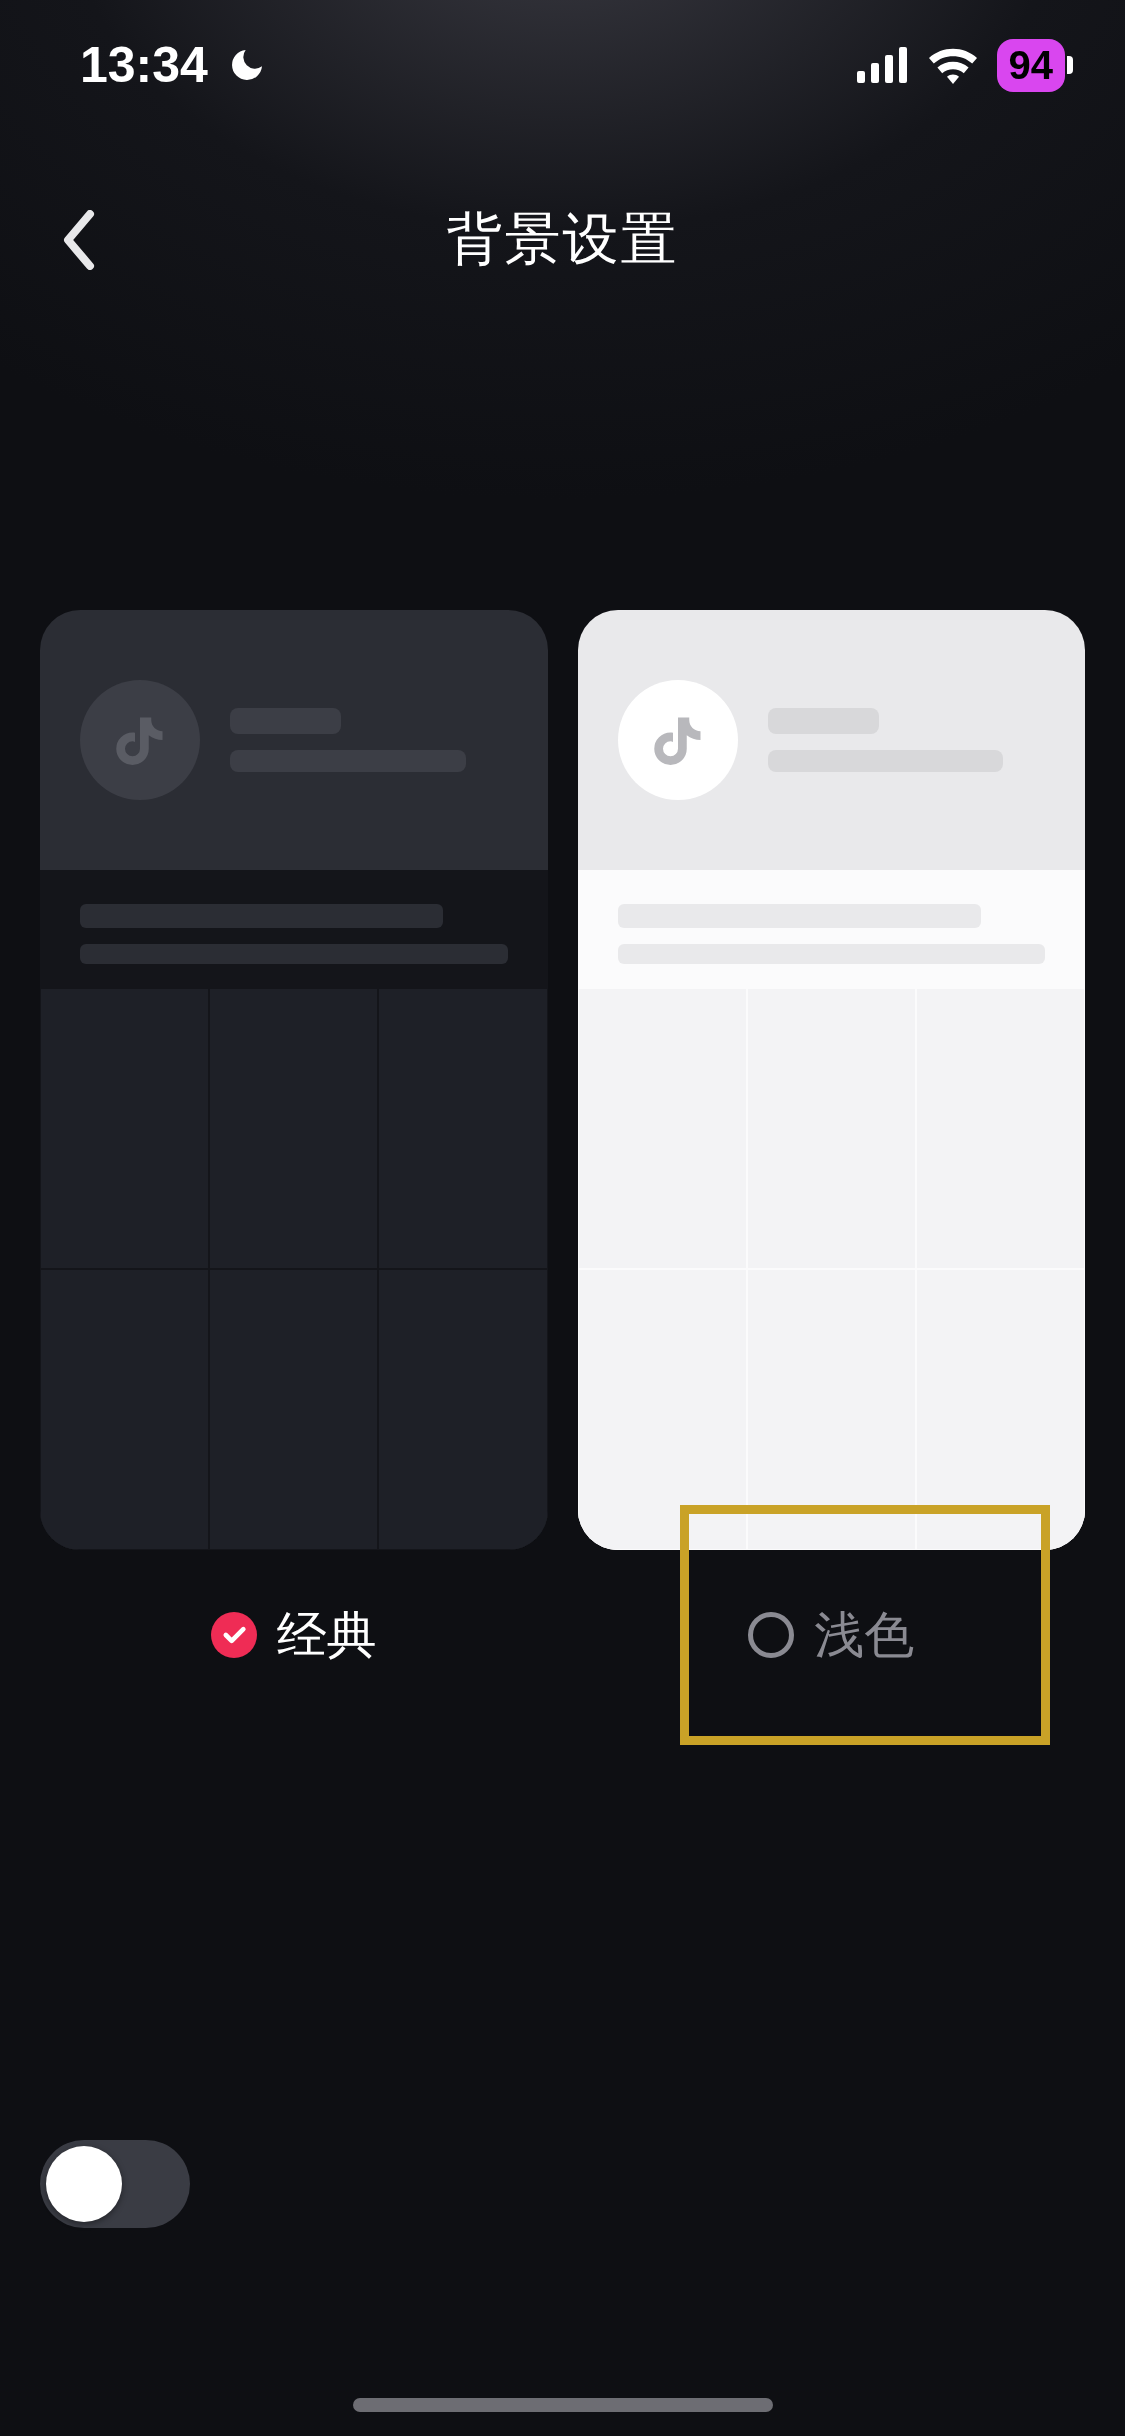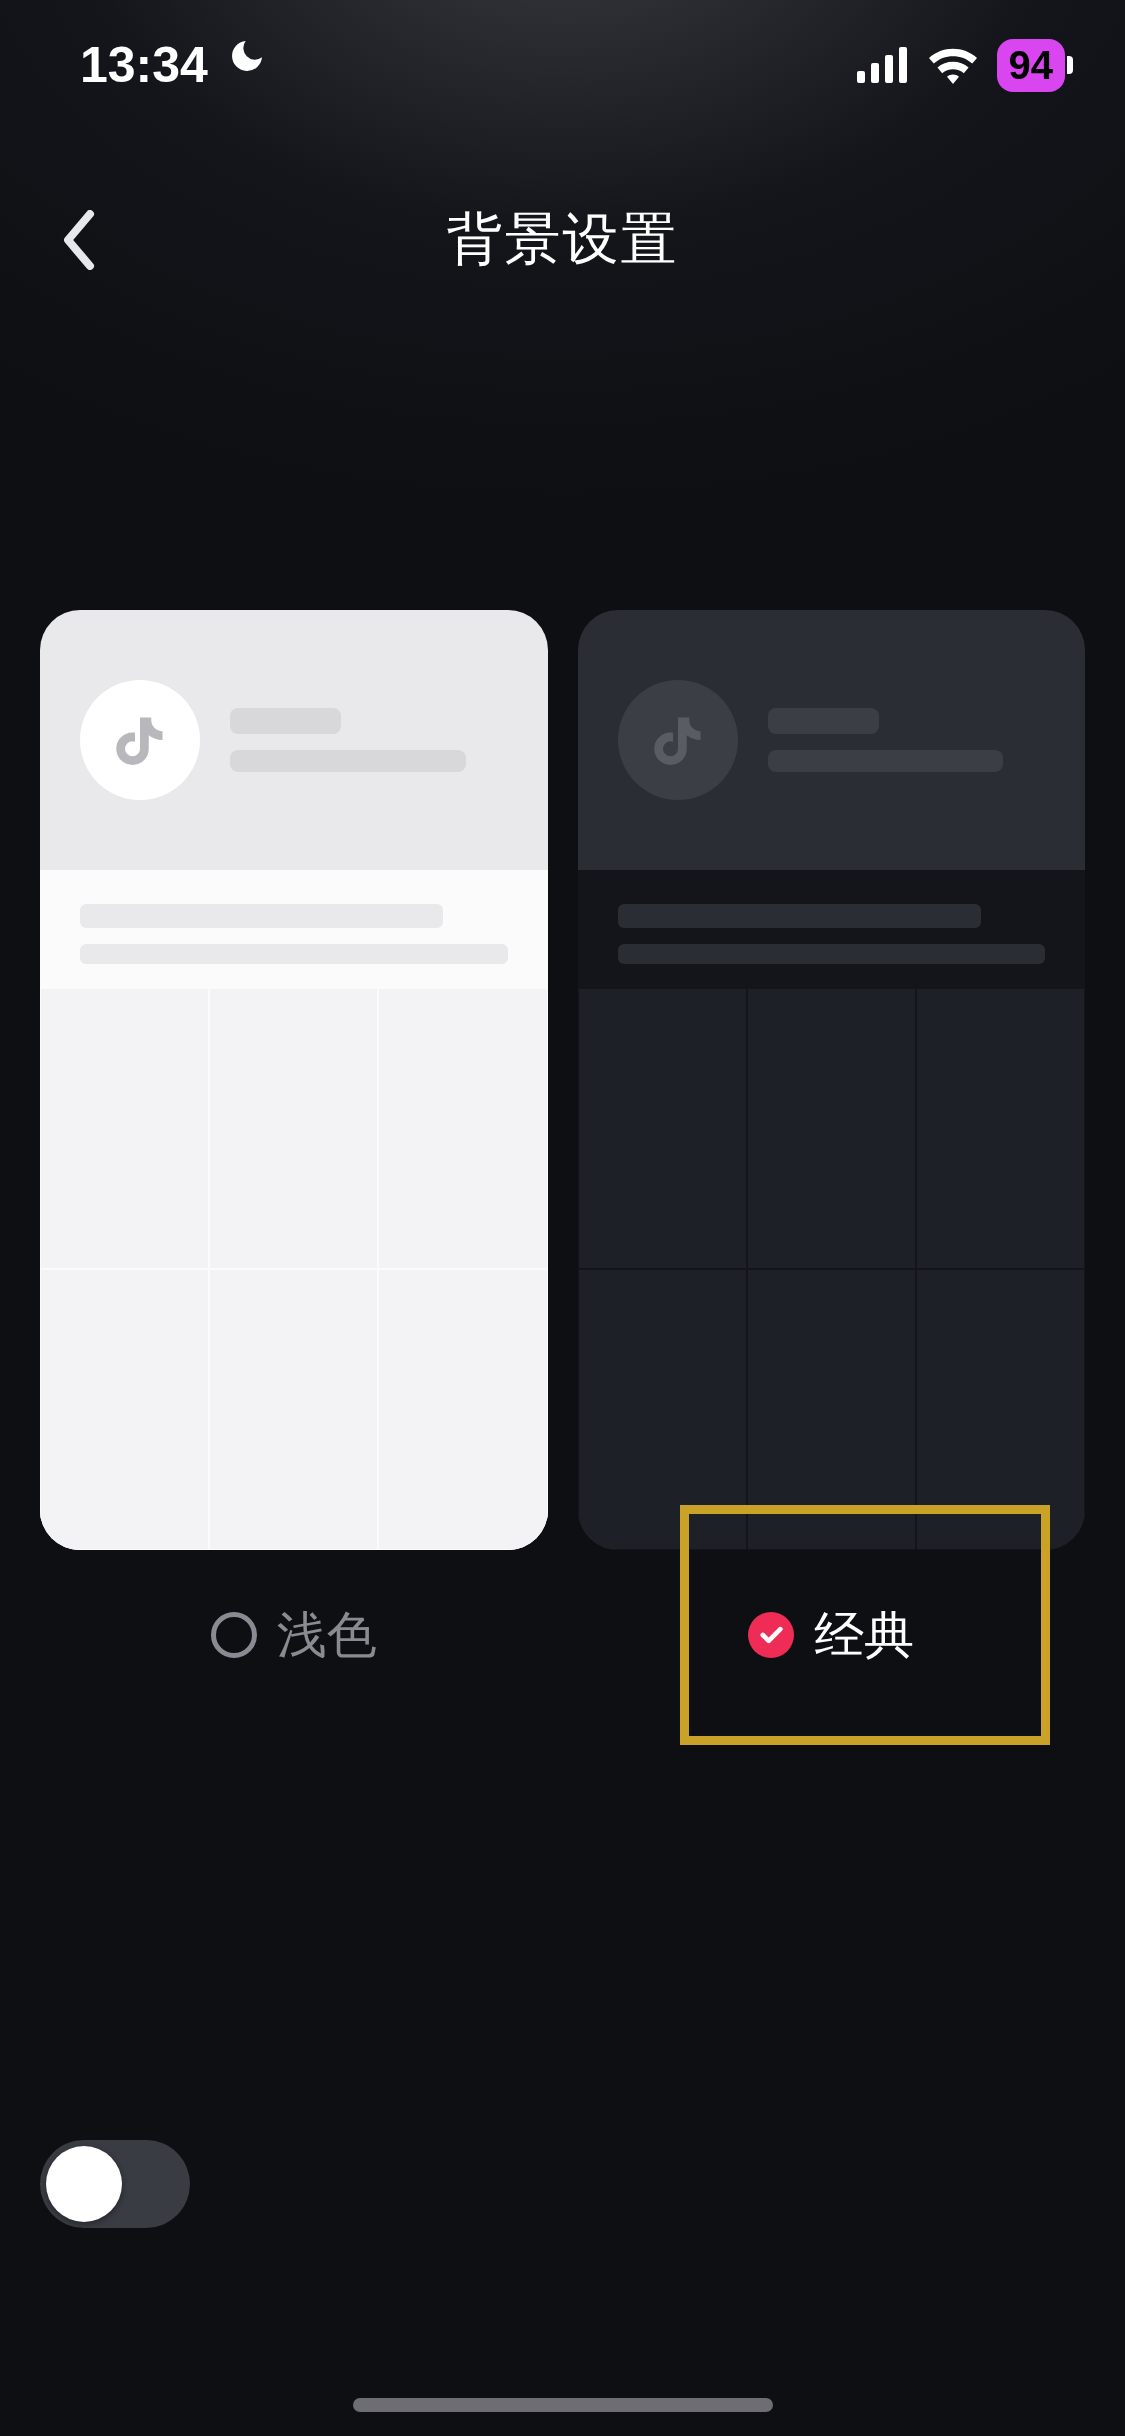--- a/index.html
+++ b/index.html
@@ -11,21 +11,21 @@
       position: relative;
     }
 
     
     .status-bar {
       position: absolute; top: 0; left: 0; right: 0; height: 130px;
       display: flex; align-items: center; justify-content: space-between;
       padding: 0 60px 0 80px;
       font-size: 50px; font-weight: 600;
     }
-    .status-left { display: flex; gap: 19px; }
+    .status-left { display: flex; align-items: center; gap: 19px; }
     .status-right { display: flex; align-items: center; gap: 18px; }
     .moon-icon svg, .signal-icon svg, .wifi-icon svg { display: block; }
     .battery {
       display: flex; align-items: center;
       background: #d946ef; color: #000;
       border-radius: 16px; padding: 4px 12px;
       font-size: 40px; font-weight: 700;
       position: relative;
     }
     .battery::after {
@@ -172,54 +172,20 @@
     <svg width="40" height="60" viewBox="0 0 20 30">
       <path d="M15 2 L4 15 L15 28" stroke="#e8e8ea" stroke-width="4" fill="none" stroke-linecap="round" stroke-linejoin="round"></path>
     </svg>
   </div>
   <div class="nav-title">背景设置</div>
 </div>
 
 <div class="themes">
 
   <div class="theme-option">
-    <div class="preview preview-light">
-      <div class="pv-header">
-        <div class="pv-avatar">
-          <svg viewBox="0 0 48 48" fill="#b8b8bc">
-              <path d="M33 8c0 5 4 9 9 9v7c-4 0-8-1.4-11-3.8V31a13 13 0 1 1-13-13c.7 0 1.3.1 2 .2v7.3c-.6-.3-1.3-.5-2-.5a6 6 0 1 0 6 6V6h9v2z"></path>
-            </svg>
-        </div>
-        <div class="pv-lines">
-          <div class="pv-line1"></div>
-            <div class="pv-line2"></div>
-        </div>
-      </div>
-      <div class="pv-body">
-        <div class="pv-text-block">
-            <div class="pv-t1"></div>
-            <div class="pv-t2"></div>
-          </div>
-        <div class="pv-grid">
-          <div class="cell"></div>
-            <div class="cell"></div>
-            <div class="cell"></div>
-          <div class="cell"></div>
-            <div class="cell"></div>
-            <div class="cell"></div>
-        </div>
-      </div>
-    </div>
-    <div class="option-label-row">
-      <span class="radio"></span>
-      <span class="option-text muted">浅色</span>
-    </div>
-  </div>
-
-  <div class="theme-option">
     <div class="preview preview-dark">
       <div class="pv-header">
         <div class="pv-avatar">
           <svg viewBox="0 0 48 48" fill="#5a5c64">
               <path d="M33 8c0 5 4 9 9 9v7c-4 0-8-1.4-11-3.8V31a13 13 0 1 1-13-13c.7 0 1.3.1 2 .2v7.3c-.6-.3-1.3-.5-2-.5a6 6 0 1 0 6 6V6h9v2z"></path>
             </svg>
         </div>
         <div class="pv-lines">
           <div class="pv-line1"></div>
             <div class="pv-line2"></div>
@@ -243,20 +209,54 @@
     <div class="option-label-row">
       <span class="radio checked">
         <svg width="28" height="28" viewBox="0 0 24 24">
           <path d="M5 12l5 5L20 7" stroke="#fff" stroke-width="4" fill="none" stroke-linecap="round" stroke-linejoin="round"></path>
         </svg>
       </span>
       <span class="option-text">经典</span>
     </div>
   </div>
 
+  <div class="theme-option">
+    <div class="preview preview-light">
+      <div class="pv-header">
+        <div class="pv-avatar">
+          <svg viewBox="0 0 48 48" fill="#b8b8bc">
+              <path d="M33 8c0 5 4 9 9 9v7c-4 0-8-1.4-11-3.8V31a13 13 0 1 1-13-13c.7 0 1.3.1 2 .2v7.3c-.6-.3-1.3-.5-2-.5a6 6 0 1 0 6 6V6h9v2z"></path>
+            </svg>
+        </div>
+        <div class="pv-lines">
+          <div class="pv-line1"></div>
+            <div class="pv-line2"></div>
+        </div>
+      </div>
+      <div class="pv-body">
+        <div class="pv-text-block">
+            <div class="pv-t1"></div>
+            <div class="pv-t2"></div>
+          </div>
+        <div class="pv-grid">
+          <div class="cell"></div>
+            <div class="cell"></div>
+            <div class="cell"></div>
+          <div class="cell"></div>
+            <div class="cell"></div>
+            <div class="cell"></div>
+        </div>
+      </div>
+    </div>
+    <div class="option-label-row">
+      <span class="radio"></span>
+      <span class="option-text muted">浅色</span>
+    </div>
+  </div>
+
 </div>
 
 <div class="highlight-box"></div>
 
 <div class="auto-row">
   <div class="switch">
     <div class="knob"></div>
   </div>
 </div>
 

